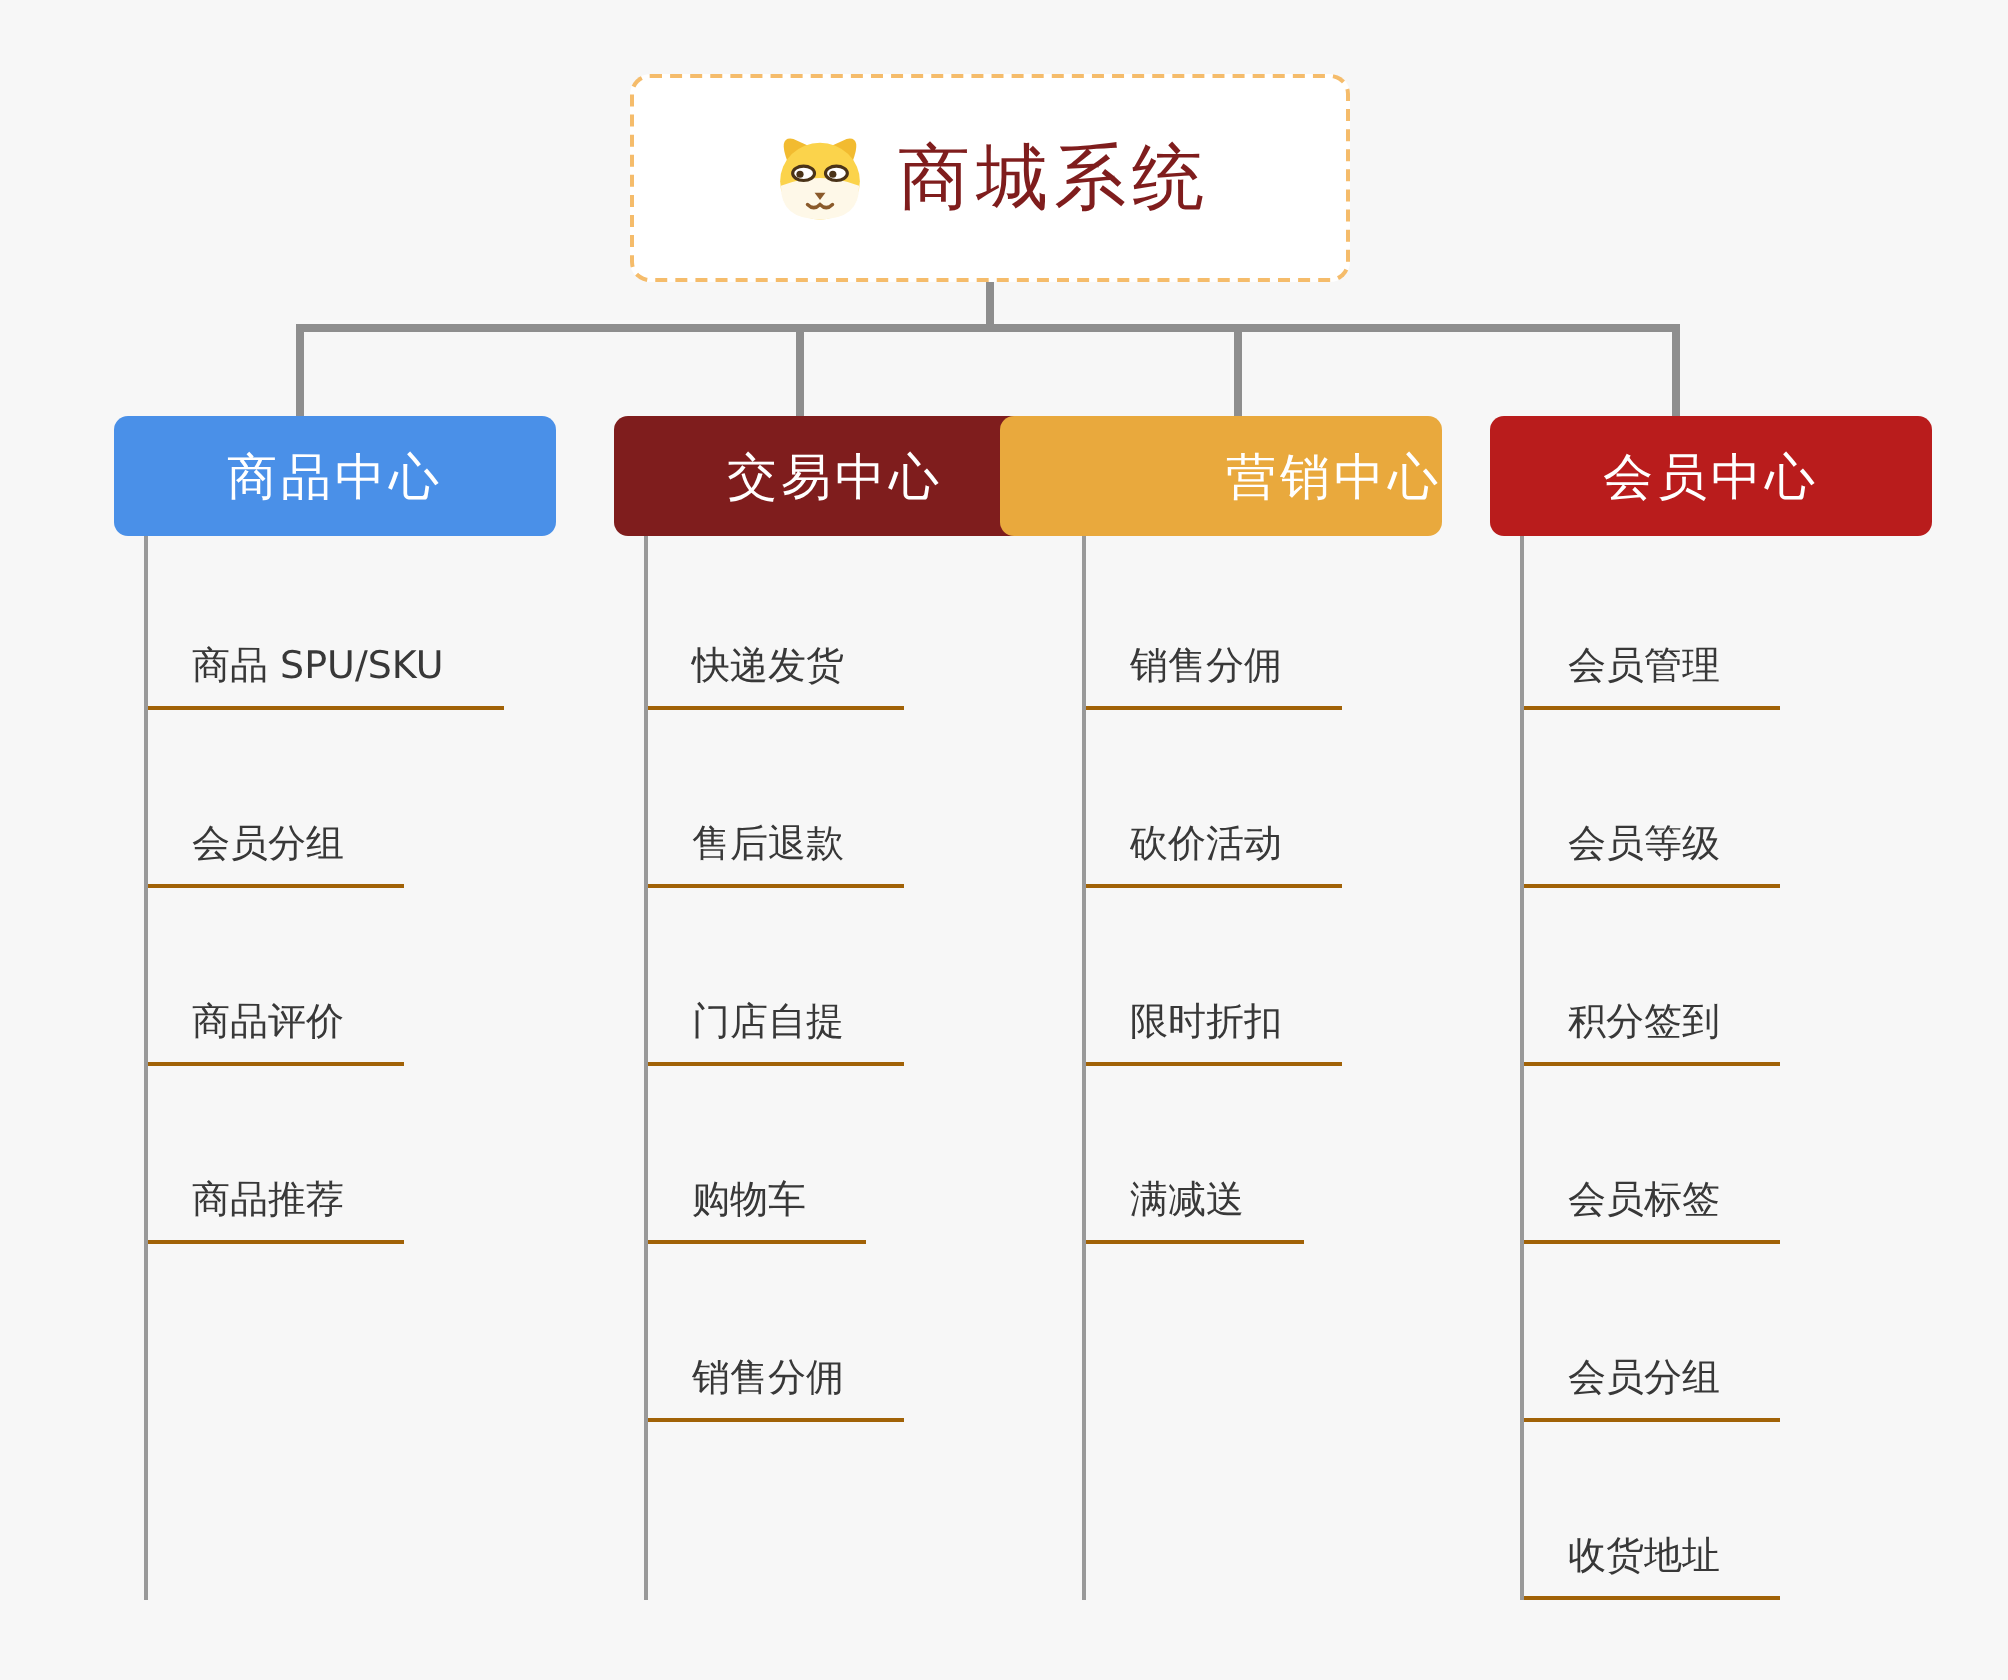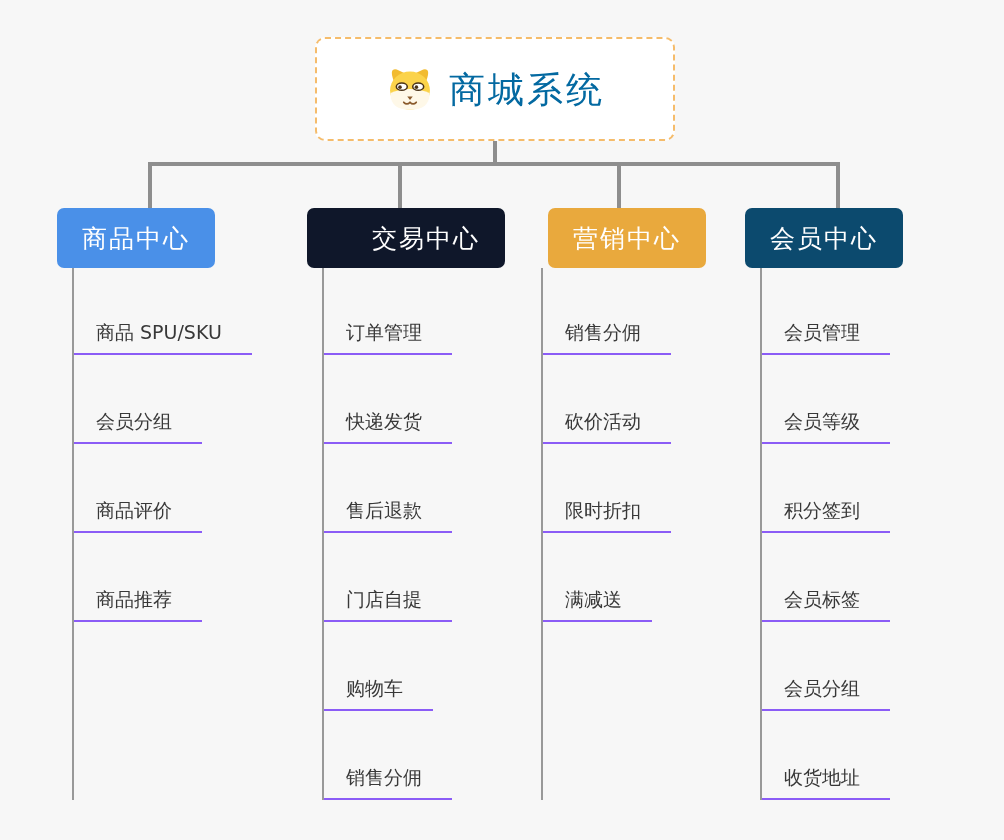--- a/index.html
+++ b/index.html
@@ -28,31 +28,31 @@
     border:2px dashed #f5bc6b;
     border-radius:10px;
     box-sizing:border-box;
     display:flex;
     align-items:center;
     justify-content:center;
     gap:14px;
     cursor:pointer;
   }
   .root-title{
-    color:#0369a1;
+    color:#7f1d1d;
     font-size:36px;
     letter-spacing:3px;
     line-height:1;
     padding-top:2px;
   }
   
   .branch{
     position:absolute;
     top:208px;
-    width:158px; height:60px;
+    width:221px; height:60px;
     border-radius:7px;
     display:flex;
     align-items:center;
     justify-content:center;
     cursor:pointer;
   }
   .branch span{
     color:#ffffff;
     font-size:25px;
     letter-spacing:2px;
@@ -75,21 +75,21 @@
     height:89px;
     display:flex;
     align-items:flex-end;
   }
   .leaf-label{
     display:inline-block;
     white-space:nowrap;
     font-size:19px;
     color:#383838;
     padding:0 30px 7px 24px;
-    border-bottom:2px solid #8b5cf6;
+    border-bottom:2px solid #a16207;
     cursor:pointer;
   }
 </style>
 </head>
 <body>
 
 <div class="canvas">
 
   <div class="conn" style="left:493px;top:141px;width:4px;height:25px"></div>
   <div class="conn" style="left:148px;top:162px;width:692px;height:4px"></div>
@@ -110,50 +110,47 @@
       <circle cx="40.2" cy="26.6" r="2.3" fill="#4a3318"></circle>
       <path d="M28.5 38.5 h7 l-3.5 4.5 z" fill="#8a5a2b"></path>
       <path d="M24 46 Q28 50 32 46 Q36 50 40 46" stroke="#8a5a2b" stroke-width="2.2" fill="none" stroke-linecap="round"></path>
     </svg>
     <span class="root-title">商城系统</span>
   </div>
 
   <div class="branch" style="left: 57px; background-color: rgb(74, 144, 232);">
     <span>商品中心</span>
   </div>
-  <div class="branch" style="left: 307px; background-color: #0f172a; padding-left: 40px;">
+  <div class="branch" style="left: 307px; background-color: #7f1d1d;">
     <span>交易中心</span>
   </div>
-  <div class="branch" style="left: 548px; background-color: rgb(233, 169, 61);">
+  <div class="branch" style="left: 500px; background-color: rgb(233, 169, 61); justify-content: flex-end;">
     <span>营销中心</span>
   </div>
-  <div class="branch" style="left: 745px; background-color: #0c4a6e;">
+  <div class="branch" style="left: 745px; background-color: #b91c1c;">
     <span>会员中心</span>
   </div>
 
   <div class="col" style="left:72px">
     <div class="leaf-item">
         <span class="leaf-label">商品 SPU/SKU</span>
       </div>
     <div class="leaf-item">
         <span class="leaf-label">会员分组</span>
       </div>
     <div class="leaf-item">
         <span class="leaf-label">商品评价</span>
       </div>
     <div class="leaf-item">
         <span class="leaf-label">商品推荐</span>
       </div>
   </div>
 
   <div class="col" style="left:322px">
     <div class="leaf-item">
-        <span class="leaf-label">订单管理</span>
-      </div>
-    <div class="leaf-item">
         <span class="leaf-label">快递发货</span>
       </div>
     <div class="leaf-item">
         <span class="leaf-label">售后退款</span>
       </div>
     <div class="leaf-item">
         <span class="leaf-label">门店自提</span>
       </div>
     <div class="leaf-item">
         <span class="leaf-label">购物车</span>

